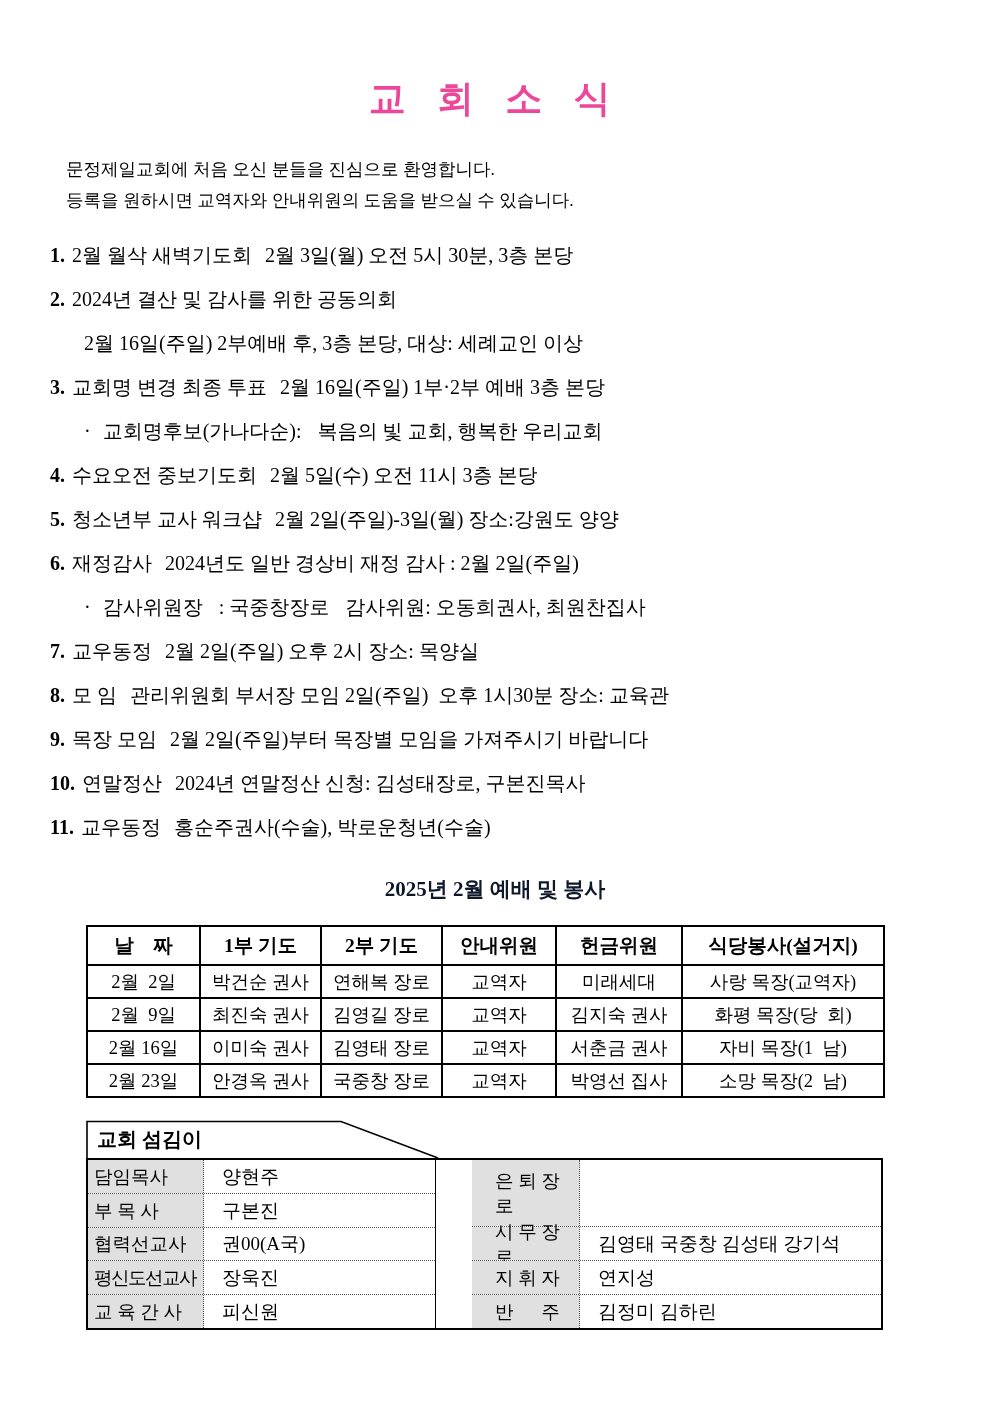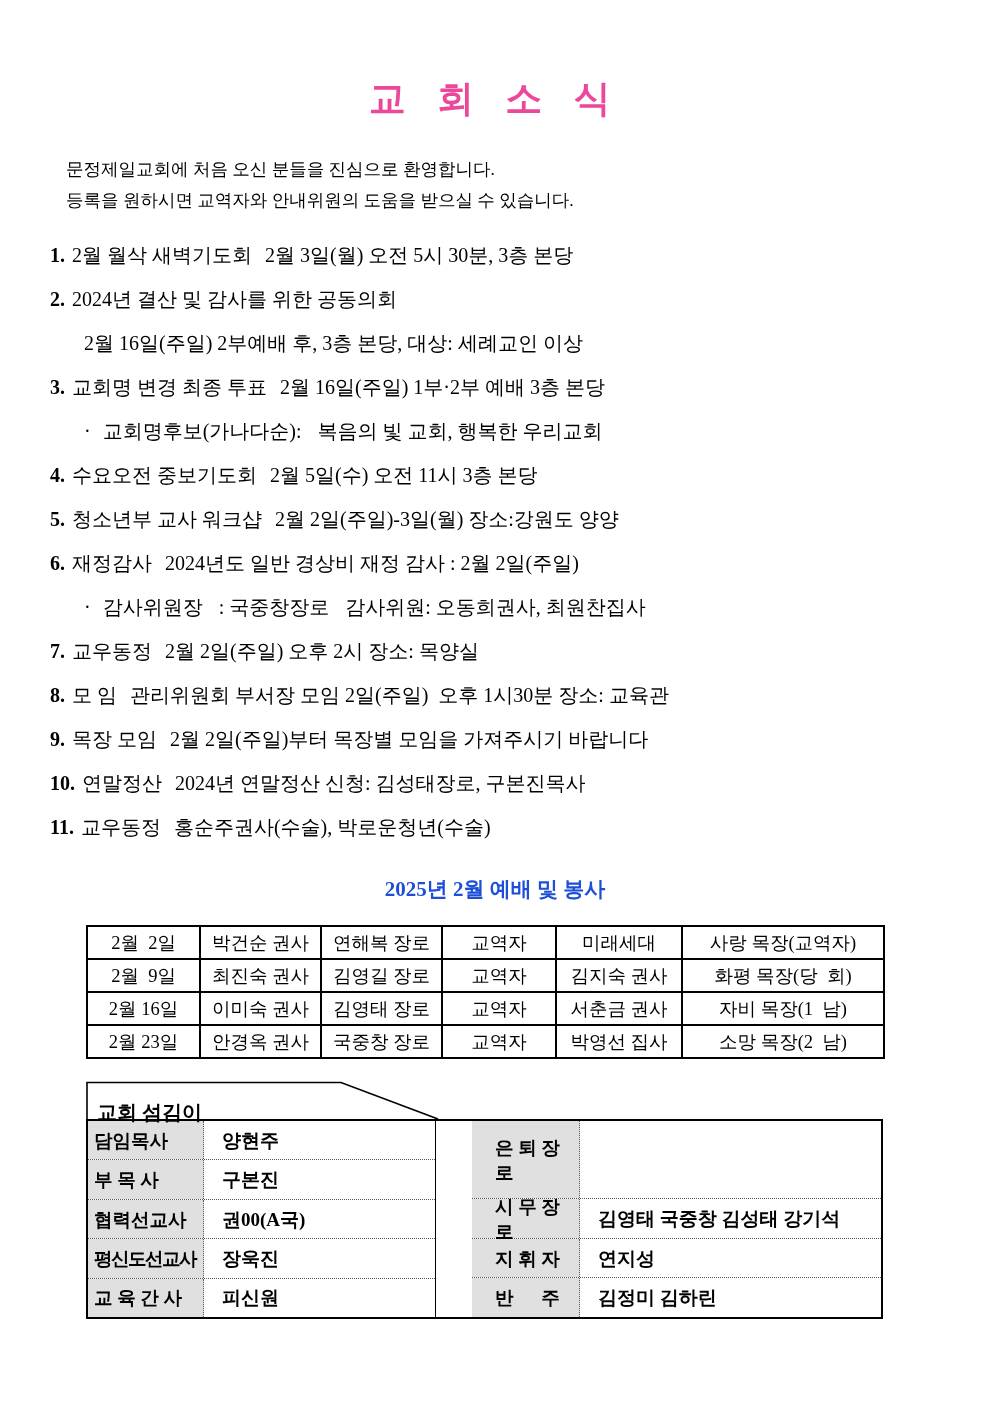--- a/index.html
+++ b/index.html
@@ -41,27 +41,26 @@
     border:2px solid #000; text-align:center; padding:0;
     font-size:18.5px; overflow:hidden;
   }
   table.worship th { height:37px; font-size:19.5px; }
   table.worship td { height:31px; }
 
   .servants { margin-top:22px; margin-left:36px; width:797px; }
   .tab { position:relative; height:38px; width:360px; }
   .tab svg { position:absolute; left:0; top:0; }
   .tab-label {
-    position:absolute; left:11px; top:18px;
+    position:absolute; left:11px; top:6px;
     font-size:20px; font-weight:bold;
   }
   .servants-table {
-    border:2.5px solid #000; display:flex; height:200px;
+    border:2.5px solid #000; display:flex; height:172px;
     box-sizing:border-box;
-    font-weight:bold;
   }
   .pane { display:flex; flex-direction:column; }
   .left-pane { width:347px; border-right:1.5px solid #000; }
   .spacer { width:36px; }
   .right-pane { flex:1; }
   .srow { flex:1; display:flex; border-bottom:1px dotted #555; min-height:0; }
   .srow.last { border-bottom:none; }
   .srow.tall { flex:2; }
   .role {
     background:#e0e0e0; border-right:1px dotted #555;
@@ -135,32 +134,40 @@
     <div class="notice-line">
       <span class="num" data-bind="notices.9.num">10.</span><span class="notice-title" data-bind="notices.9.title">연말정산</span><span class="notice-body" data-bind="notices.9.body">2024년 연말정산 신청: 김성태장로, 구본진목사</span>
     </div>
 
     <div class="notice-line">
       <span class="num" data-bind="notices.10.num">11.</span><span class="notice-title" data-bind="notices.10.title">교우동정</span><span class="notice-body" data-bind="notices.10.body">홍순주권사(수술), 박로운청년(수술)</span>
     </div>
 
   </div>
 
-  <div class="worship-heading" data-bind="worship.heading" style="color:#1d4ed8;">2025년 2월 예배 및 봉사</div>
+  <div class="worship-heading" data-bind="worship.heading" style="color:#0f172a;">2025년 2월 예배 및 봉사</div>
 
   <table class="worship">
     <colgroup>
       <col style="width:113px">
         <col style="width:121px">
         <col style="width:121px">
       <col style="width:114px">
         <col style="width:126px">
         <col style="width:202px">
     </colgroup>
     <tbody>
+        <tr>
+      <th data-bind="worship.headers.0">날    짜</th>
+      <th data-bind="worship.headers.1">1부 기도</th>
+      <th data-bind="worship.headers.2">2부 기도</th>
+      <th data-bind="worship.headers.3">안내위원</th>
+      <th data-bind="worship.headers.4">헌금위원</th>
+      <th data-bind="worship.headers.5">식당봉사(설거지)</th>
+    </tr>
     <tr>
       <td data-bind="worship.rows.0.0">2월  2일</td>
       <td data-bind="worship.rows.0.1">박건순 권사</td>
       <td data-bind="worship.rows.0.2">연해복 장로</td>
       <td data-bind="worship.rows.0.3">교역자</td>
       <td data-bind="worship.rows.0.4">미래세대</td>
       <td data-bind="worship.rows.0.5">사랑 목장(교역자)</td>
     </tr>
     <tr>
       <td data-bind="worship.rows.1.0">2월  9일</td>

